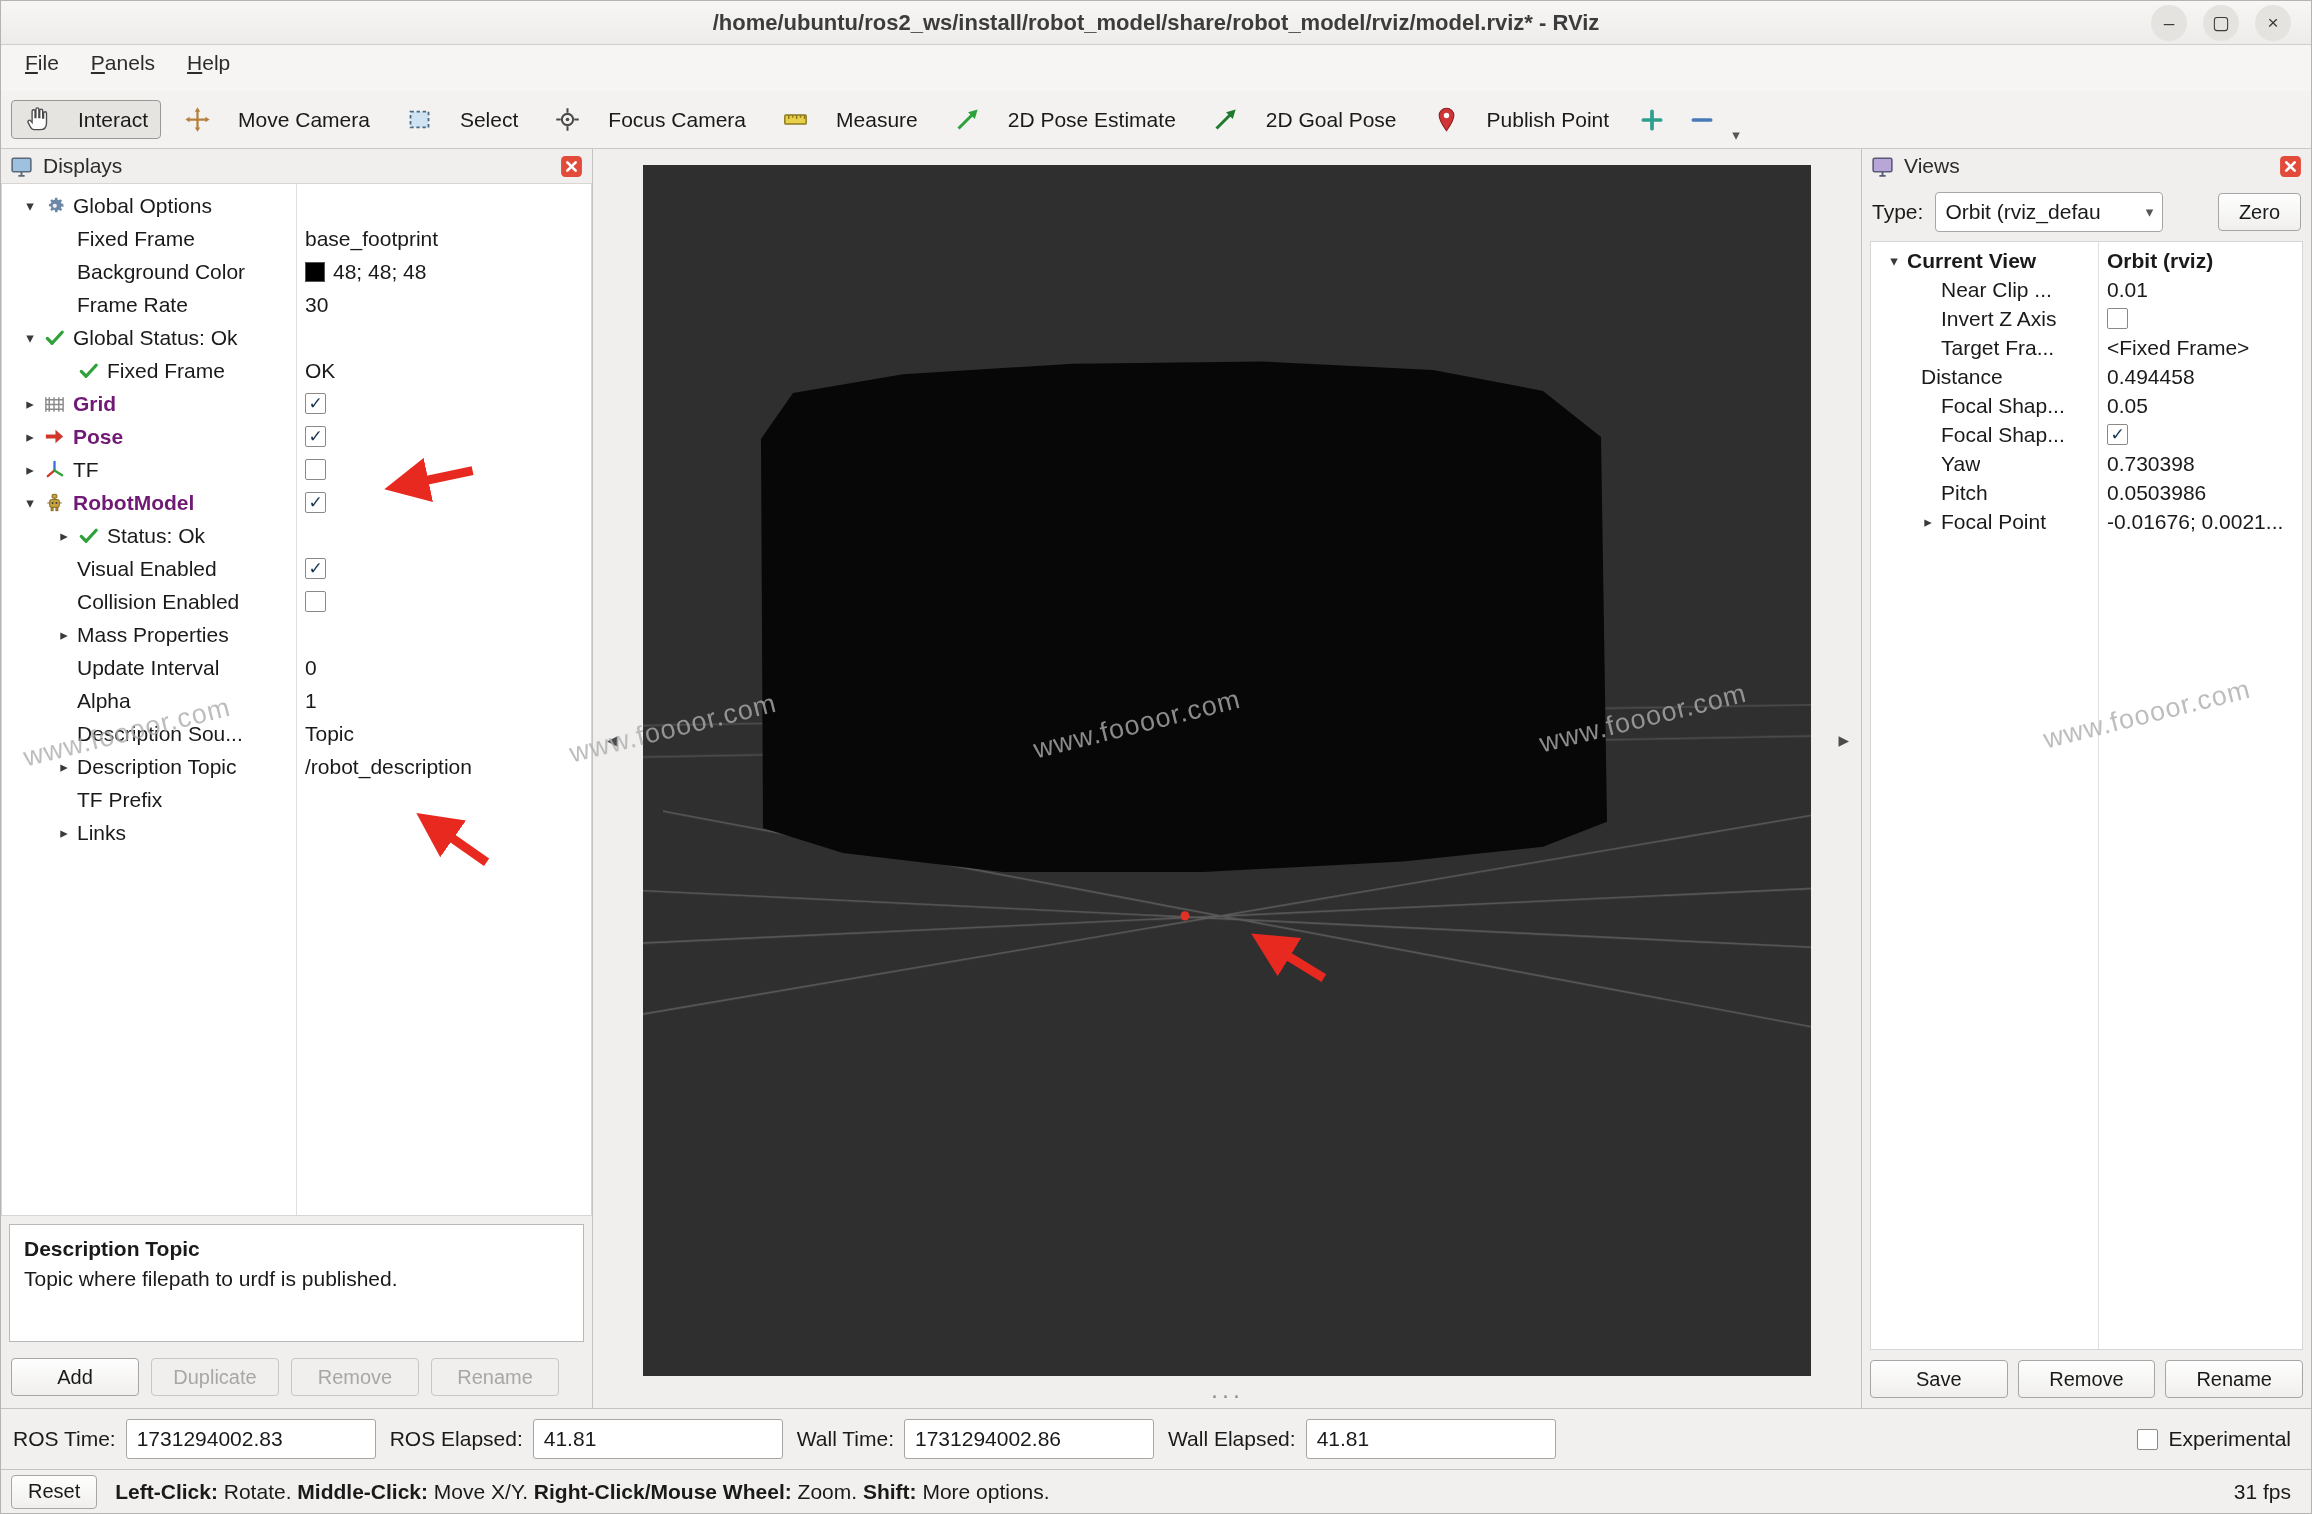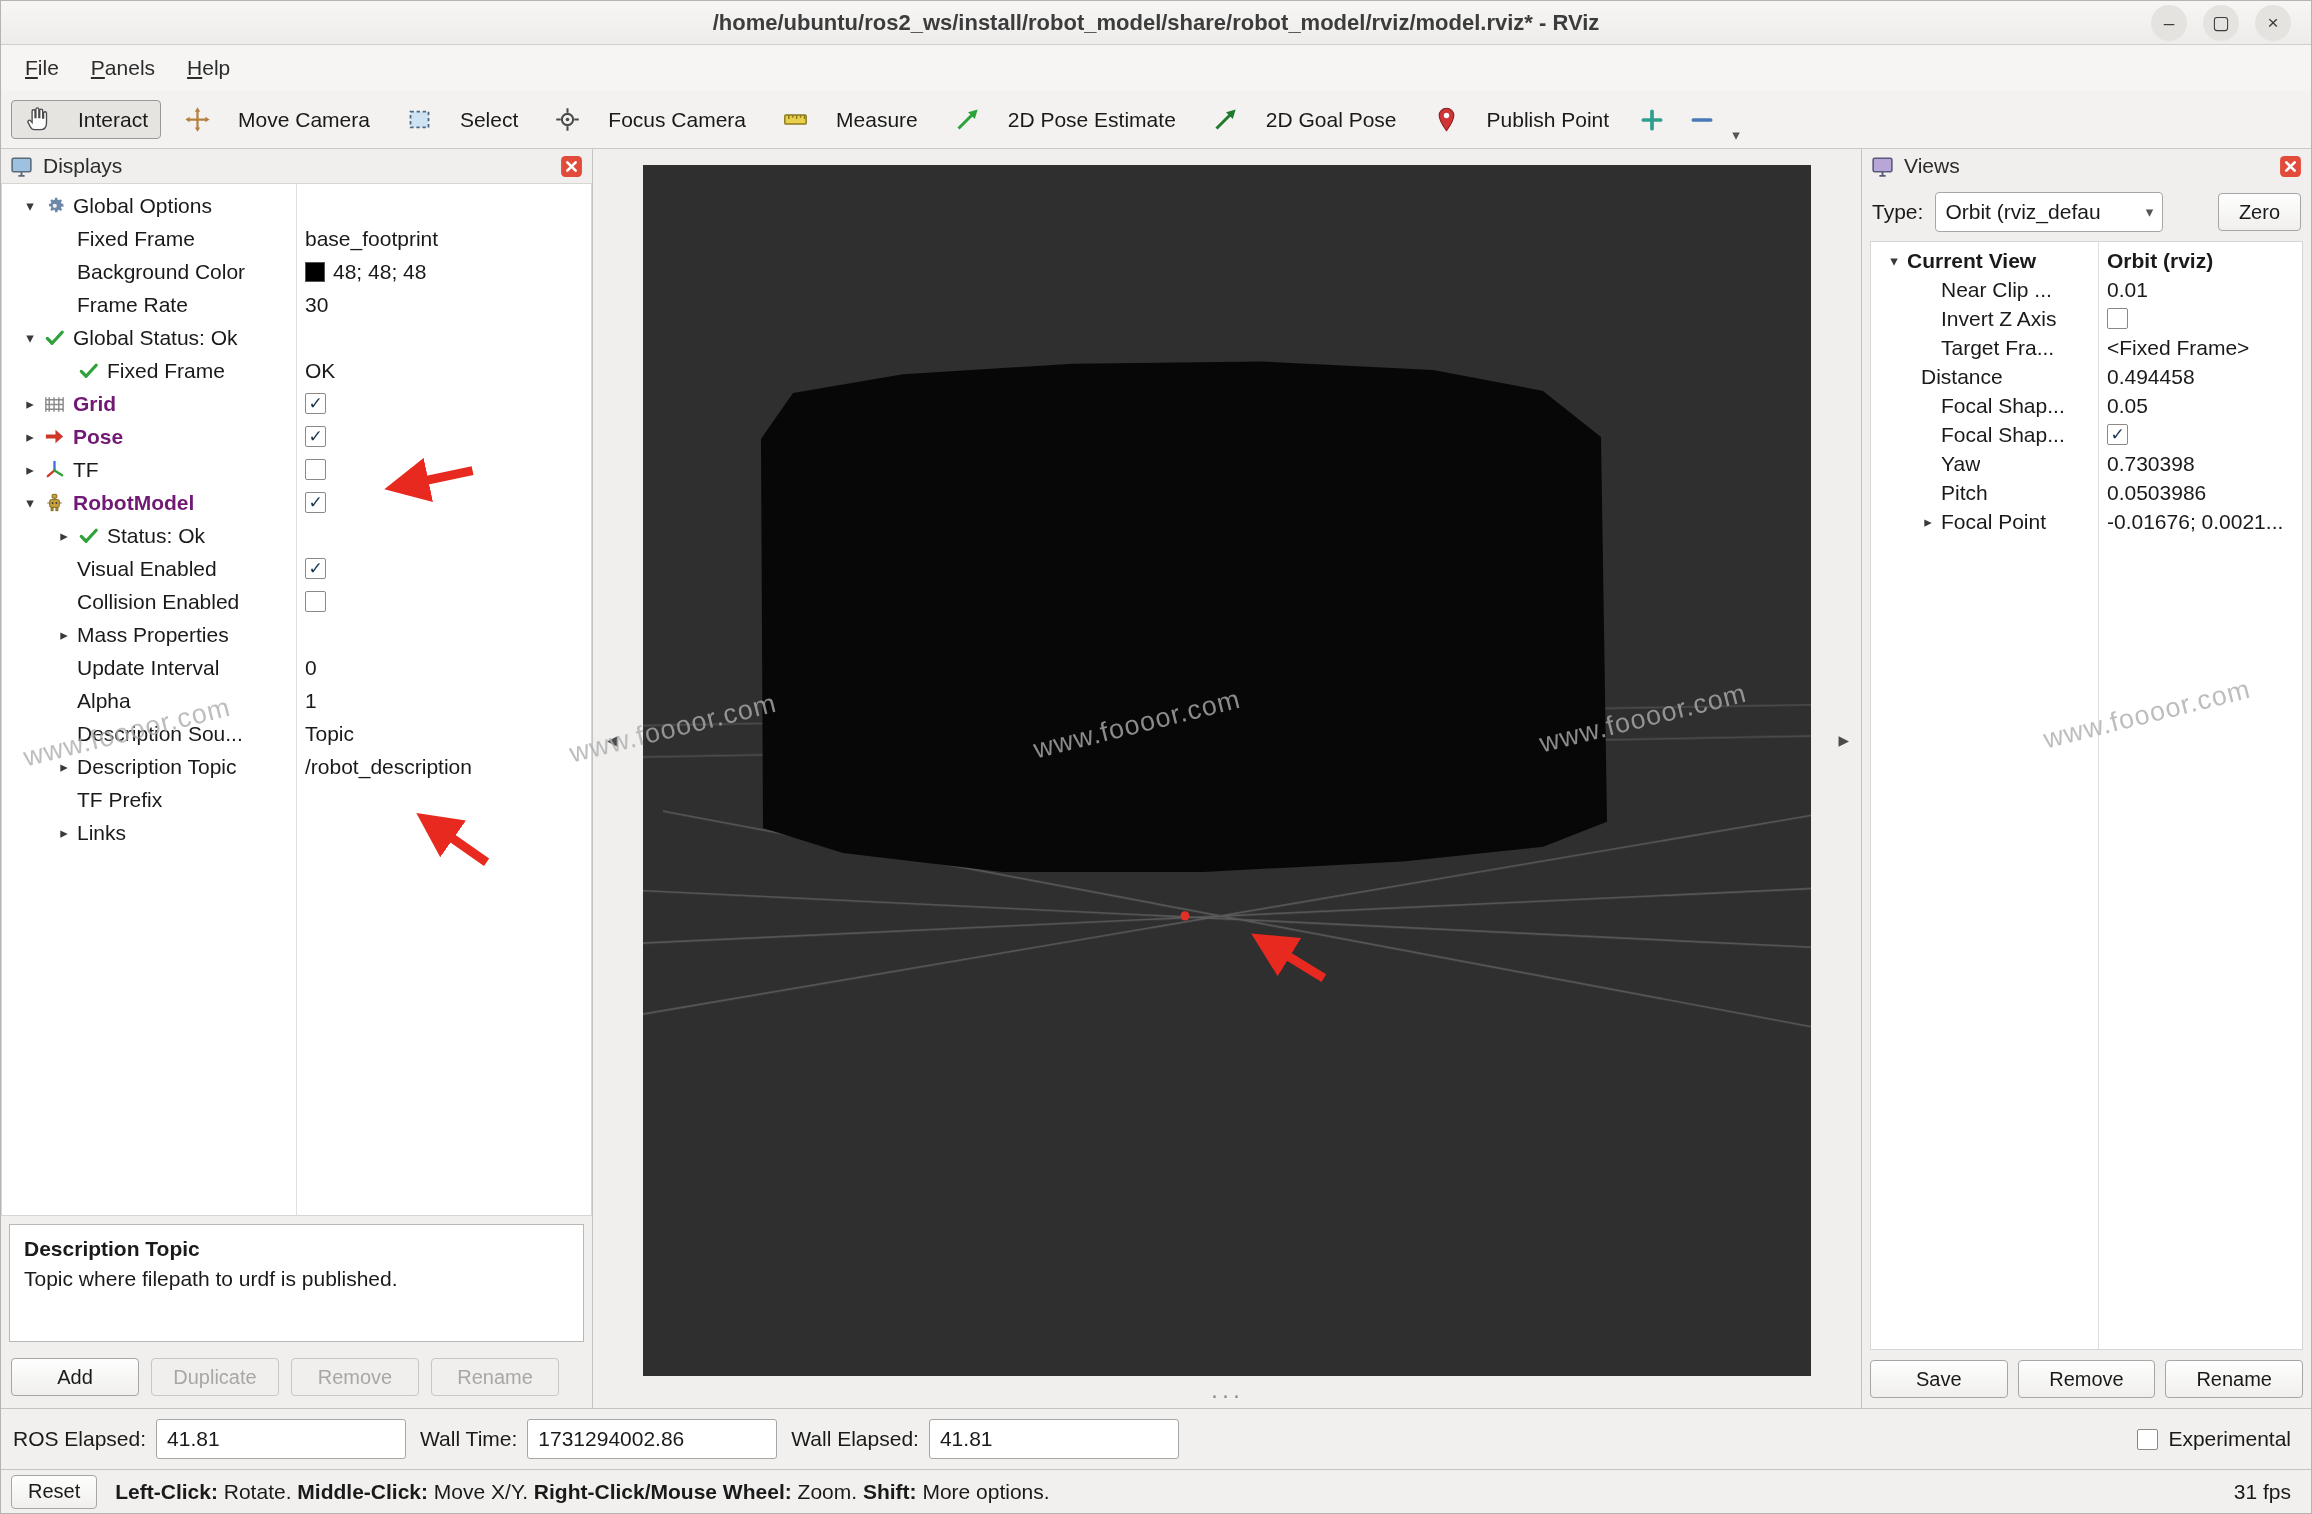--- a/index.html
+++ b/index.html
@@ -7,21 +7,21 @@
   body{font-family:"Liberation Sans","DejaVu Sans",sans-serif;font-size:21px;color:#1a1a1a;background:#f0efee}
   .window{width:2312px;height:1514px;display:flex;flex-direction:column;position:relative;overflow:hidden;background:#f0efee;border:1px solid #b5b4b2}
 
   
   .titlebar{height:44px;background:linear-gradient(#f7f6f5,#edecea);border-bottom:1px solid #cfcecb;display:flex;align-items:center;position:relative;flex:0 0 auto}
   .title-text{position:absolute;left:0;right:0;text-align:center;font-weight:bold;font-size:22px;color:#3c3c3c}
   .win-controls{margin-left:auto;display:flex;gap:16px;padding-right:20px;z-index:2}
   .win-btn{width:36px;height:36px;border-radius:50%;background:#e5e3e0;display:flex;align-items:center;justify-content:center;font-size:19px;color:#3c3c3c;cursor:default}
 
   
-  .menubar{height:46px;background:#f6f5f4;display:flex;align-items:center;padding:0 8px;flex:0 0 auto}
+  .menubar{height:46px;background:#f6f5f4;display:flex;padding:0 8px;flex:0 0 auto}
   .menu-item{padding:6px 16px;font-size:21px;color:#2c2c2c}
 
   
   .toolbar{height:58px;background:#f3f2f1;border-bottom:1px solid #c9c8c6;display:flex;align-items:center;padding:0 10px;gap:10px;flex:0 0 auto}
   .tool-btn{display:flex;align-items:center;gap:27px;padding:5px 12px;border-radius:4px;border:1px solid transparent;font-size:21px;white-space:nowrap}
   .tool-btn.active{background:#e6e4e1;border-color:#9a9894}
   .tool-btn .ticon{width:27px;height:27px;display:flex}
   .tool-btn .ticon svg{width:27px;height:27px}
   .tool-iconbtn{width:40px;height:40px;display:flex;align-items:center;justify-content:center}
   .tool-iconbtn svg{width:26px;height:26px}
@@ -614,20 +614,24 @@
           <div class="btn">Save</div>
           <div class="btn">Remove</div>
           <div class="btn">Rename</div>
         </div>
     </div>
   </div>
 
   <div class="time-panel">
     <div class="time-fields" id="time-fields">
         <div class="tf-group">
+          <span class="tf-label">ROS Time:</span>
+          <input class="tf-input" readonly="" value="1731294002.83" style="">
+        </div>
+        <div class="tf-group">
           <span class="tf-label">ROS Elapsed:</span>
           <input class="tf-input" readonly="" value="41.81" style="">
         </div>
         <div class="tf-group">
           <span class="tf-label">Wall Time:</span>
           <input class="tf-input" readonly="" value="1731294002.86" style="">
         </div>
         <div class="tf-group">
           <span class="tf-label">Wall Elapsed:</span>
           <input class="tf-input" readonly="" value="41.81" style="">

